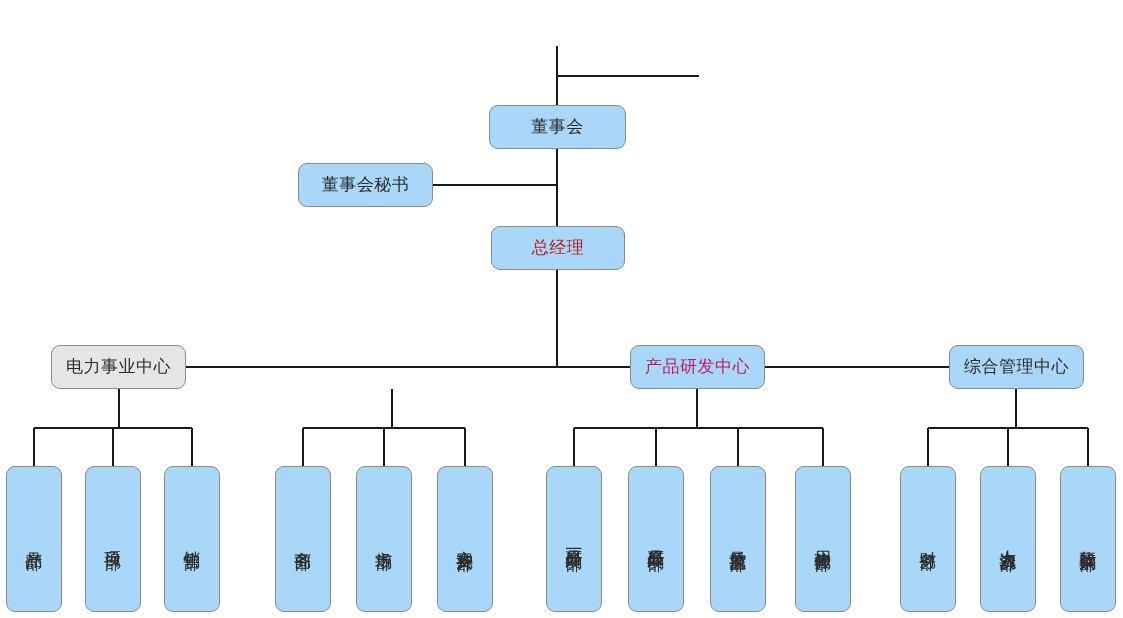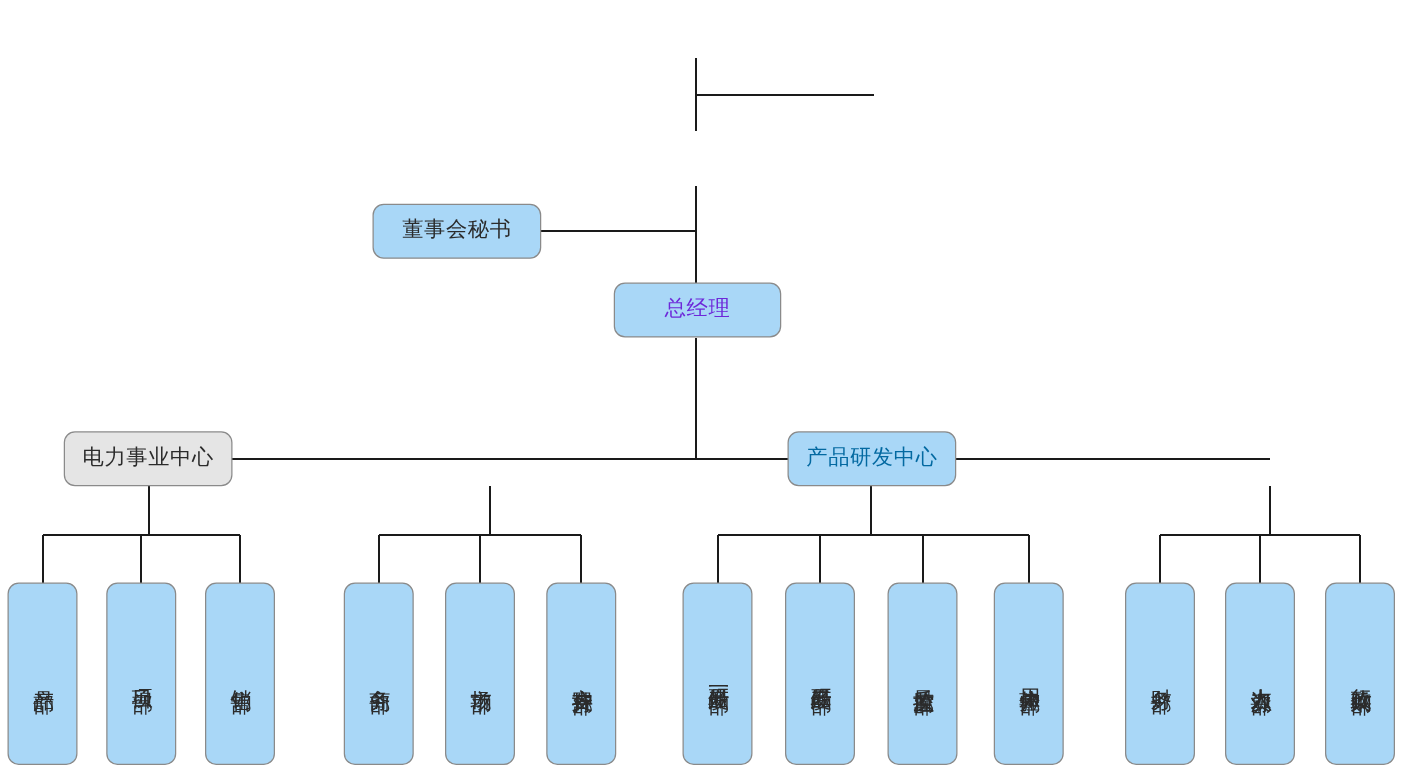--- a/index.html
+++ b/index.html
@@ -95,32 +95,38 @@
       <line x1="823" y1="428" x2="823" y2="466"></line>
 
       <line x1="1016" y1="389" x2="1016" y2="428"></line>
       <line x1="928" y1="428" x2="1088" y2="428"></line>
       <line x1="928" y1="428" x2="928" y2="466"></line>
       <line x1="1008" y1="428" x2="1008" y2="466"></line>
       <line x1="1088" y1="428" x2="1088" y2="466"></line>
     </g>
   </svg>
 
+  <div class="node" style="left: 489px; top: 105px; width: 137px; height: 44px; background: rgb(169, 215, 247); border-color: rgb(138, 138, 138); color: rgb(43, 43, 43);">
+    <span class="label">董事会</span>
+  </div>
   <div class="node" style="left: 298px; top: 163px; width: 135px; height: 44px; background: rgb(169, 215, 247); border-color: rgb(138, 138, 138); color: rgb(43, 43, 43);">
     <span class="label">董事会秘书</span>
   </div>
-  <div class="node" style="left: 491px; top: 226px; width: 134px; height: 44px; background: rgb(169, 215, 247); border-color: rgb(138, 138, 138); color: #6d28d9;">
+  <div class="node" style="left: 491px; top: 226px; width: 134px; height: 44px; background: rgb(169, 215, 247); border-color: rgb(138, 138, 138); color: #b91c1c;">
     <span class="label">总经理</span>
   </div>
 
   <div class="node" style="left: 51px; top: 345px; width: 135px; height: 44px; background: #e5e5e5; border-color: rgb(138, 138, 138); color: rgb(43, 43, 43);">
     <span class="label">电力事业中心</span>
   </div>
-  <div class="node" style="left: 630px; top: 345px; width: 135px; height: 44px; background: rgb(169, 215, 247); border-color: rgb(138, 138, 138); color: #0369a1;">
+  <div class="node" style="left: 630px; top: 345px; width: 135px; height: 44px; background: rgb(169, 215, 247); border-color: rgb(138, 138, 138); color: #be185d;">
     <span class="label">产品研发中心</span>
+  </div>
+  <div class="node" style="left: 949px; top: 345px; width: 135px; height: 44px; background: rgb(169, 215, 247); border-color: rgb(138, 138, 138); color: rgb(43, 43, 43);">
+    <span class="label">综合管理中心</span>
   </div>
 
   <div class="node vertical" style="left: 6px; top: 466px; width: 56px; height: 146px; background: rgb(169, 215, 247); border-color: rgb(138, 138, 138); color: rgb(43, 43, 43);">
     <span class="label">产品部</span>
   </div>
   <div class="node vertical" style="left: 85px; top: 466px; width: 56px; height: 146px; background: rgb(169, 215, 247); border-color: rgb(138, 138, 138); color: rgb(43, 43, 43);">
     <span class="label">项目部</span>
   </div>
   <div class="node vertical" style="left: 164px; top: 466px; width: 56px; height: 146px; background: rgb(169, 215, 247); border-color: rgb(138, 138, 138); color: rgb(43, 43, 43);">
     <span class="label">销售部</span>

